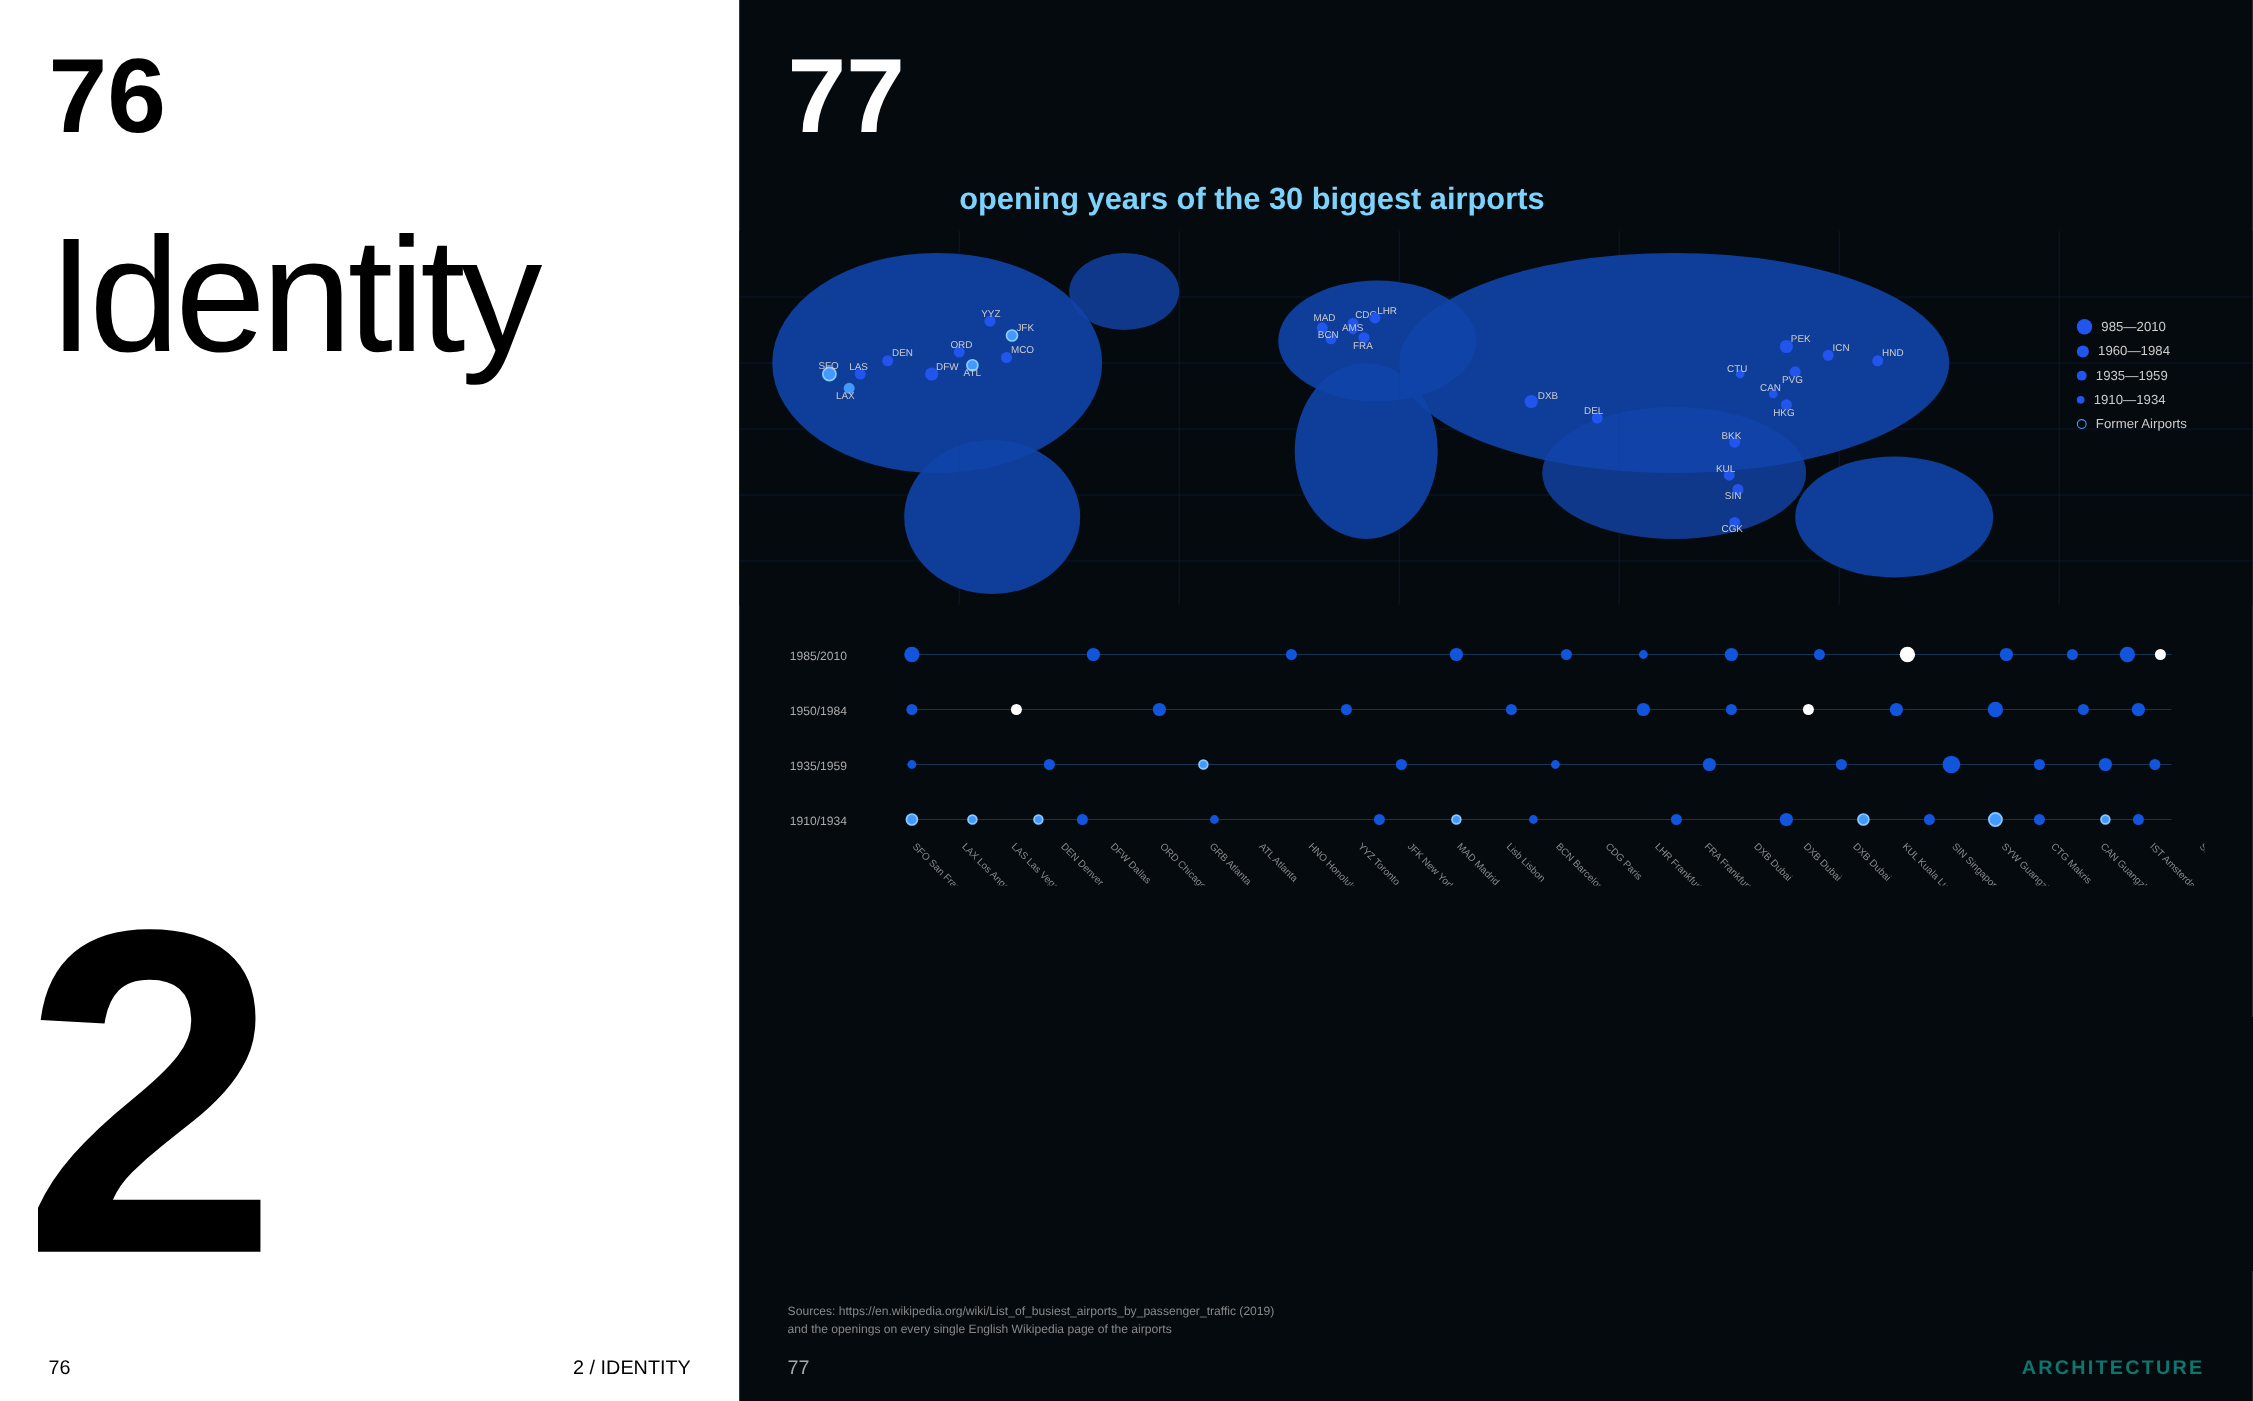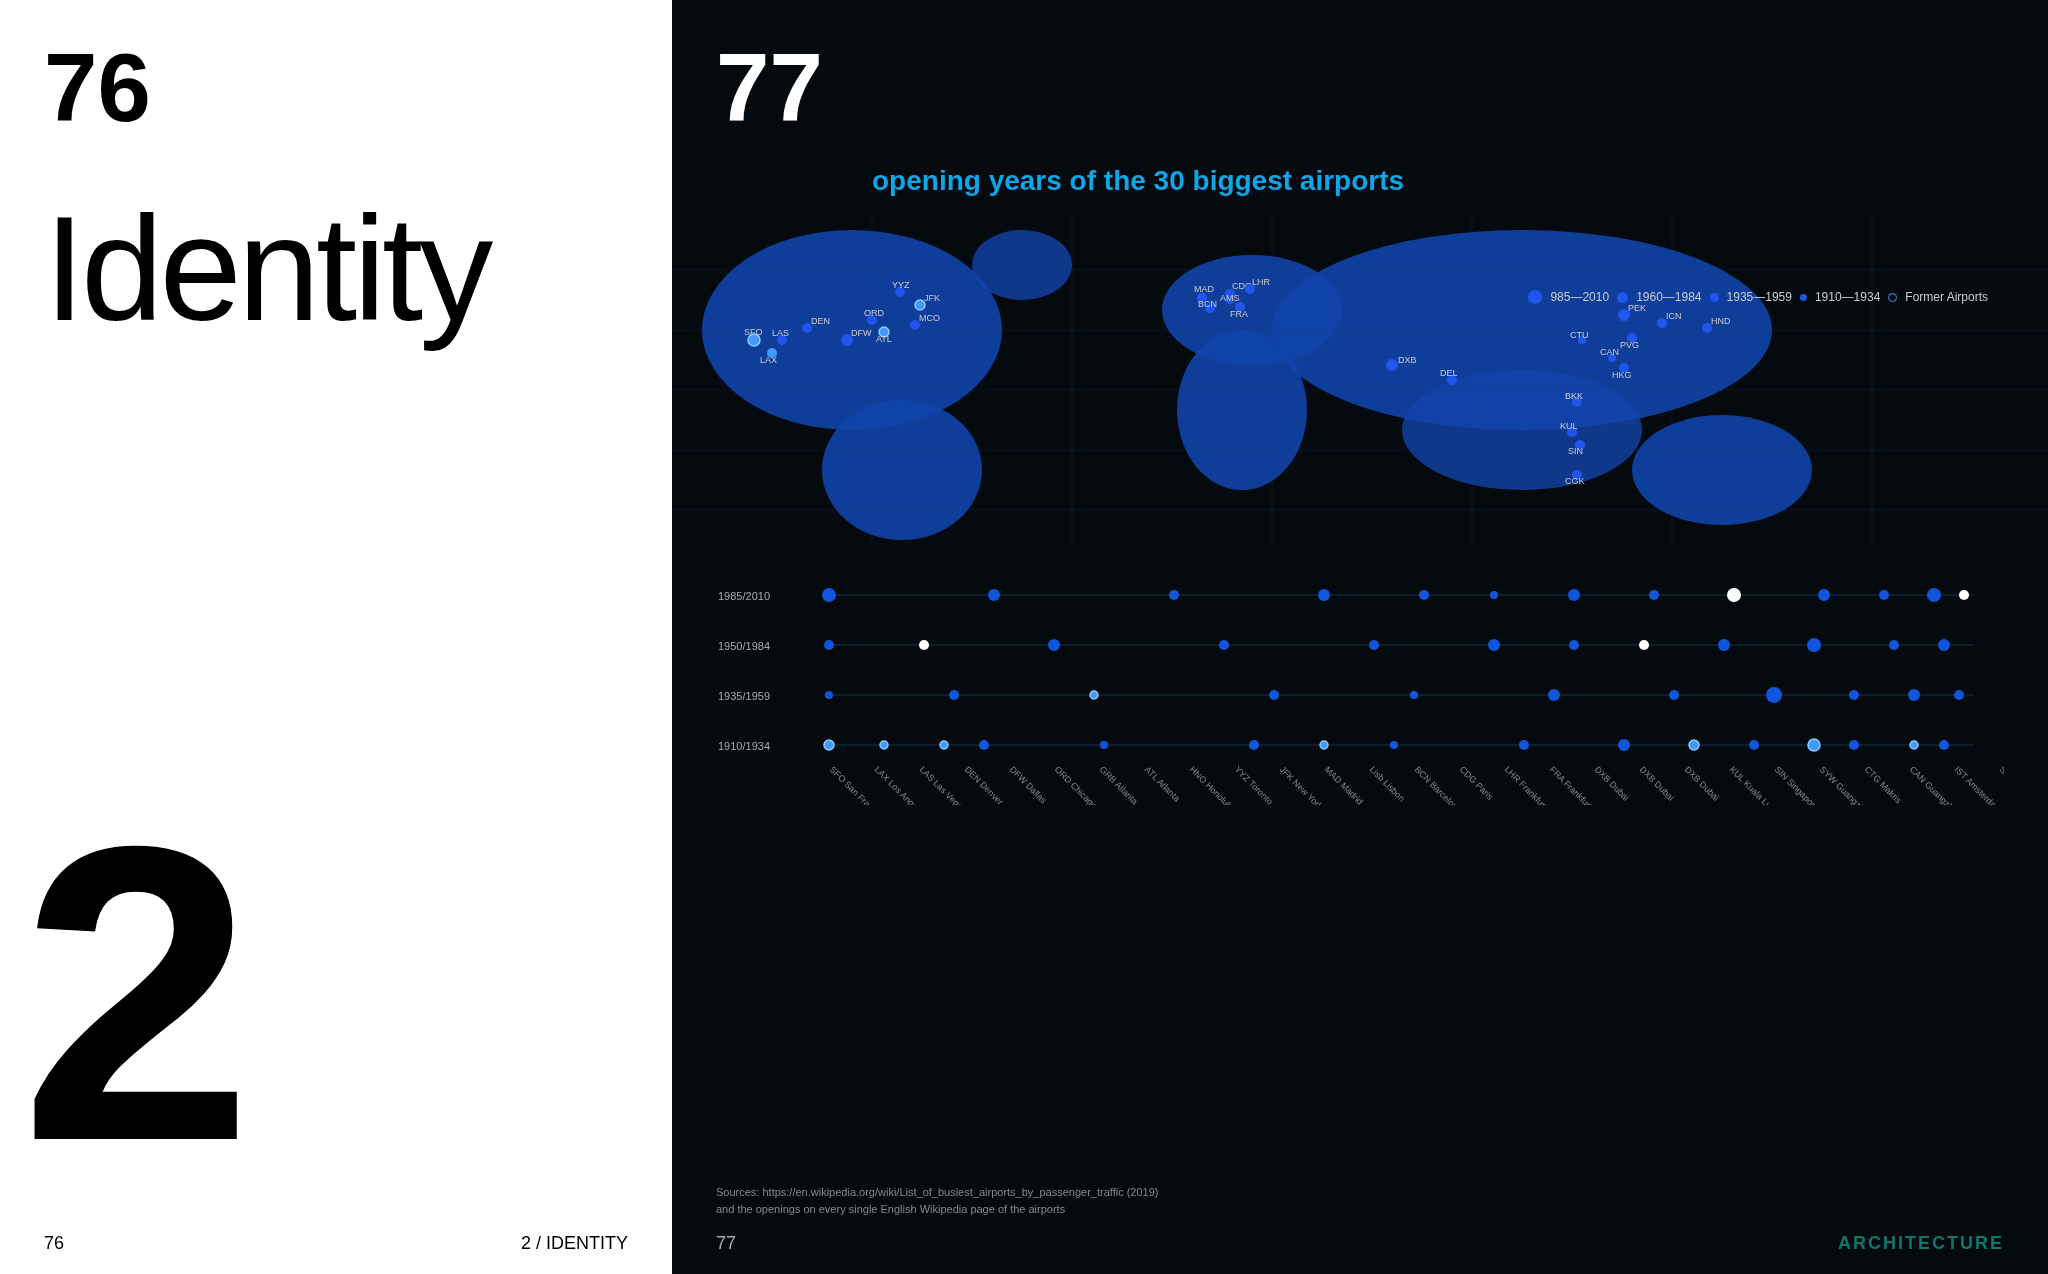--- a/index.html
+++ b/index.html
@@ -114,21 +114,21 @@
     
     .chart-title-area {
       position: absolute;
       top: 165px;
       left: 200px;
       right: 44px;
     }
     .chart-main-title {
       font-size: 28px;
       font-weight: 700;
-      color: #0ea5e9;
+      color: #7dd3fc;
       margin-bottom: 14px;
     }
     .chart-description {
       font-size: 13.5px;
       font-weight: 400;
       color: #cccccc;
       line-height: 1.6;
       max-width: 480px;
     }
 
@@ -150,21 +150,21 @@
       width: 100%;
       height: 100%;
     }
 
     
     .legend {
       position: absolute;
       top: 290px;
       right: 60px;
       display: flex;
-      flex-direction: row;
+      flex-direction: column;
       gap: 8px;
       justify-content: space-between;
     }
     .legend-item {
       display: flex;
       align-items: center;
       gap: 8px;
     }
     .legend-dot {
       border-radius: 50%;

